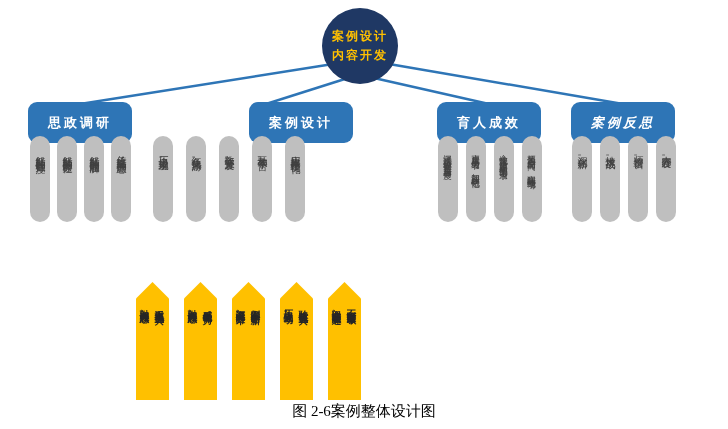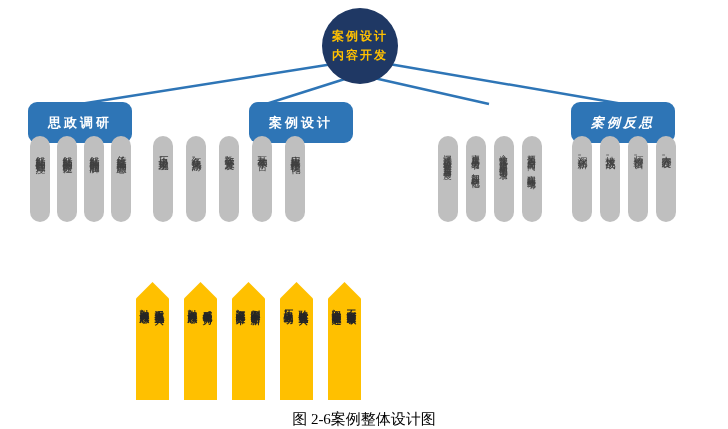--- a/index.html
+++ b/index.html
@@ -47,21 +47,21 @@
     display:flex; justify-content:center; box-sizing:border-box; padding-top:20px;
   }
   .arrow-label {
     writing-mode:vertical-rl; text-orientation:upright; white-space:pre-line;
     font-size:9.5px; font-weight:bold; color:var(--arrow_text,#262626);
     line-height:15px; letter-spacing:1px;
   }
 
   .caption {
     position:absolute; left:0; right:0; top:402px; text-align:center;
-    font-size:15px; color:#000000; font-family:"Liberation Serif", serif;margin-top:8px;
+    font-size:15px; color:#000000; font-family:"Liberation Serif", serif;
   }
 </style>
 </head>
 <body>
 
 <div class="canvas">
 
   <svg class="connectors" width="728" height="429" viewBox="0 0 728 429">
     <line class="cline" x1="333" y1="64" x2="80" y2="104"></line>
     <line class="cline" x1="348" y1="78" x2="266" y2="104"></line>
@@ -69,20 +69,21 @@
     <line class="cline" x1="389" y1="64" x2="623" y2="104"></line>
   </svg>
 
   <div class="root-circle">
     <div>案例设计</div>
     <div>内容开发</div>
   </div>
 
   <div class="header h1">思政调研</div>
   <div class="header h2">案例设计</div>
+  <div class="header h3">育人成效</div>
   <div class="header h4">案例反思</div>
 
   <div class="bars g1">
     <div class="bar">红船精神的认知程度。</div>
     <div class="bar">红船精神的了解途径。</div>
     <div class="bar">红船精神的内涵理解。</div>
     <div class="bar">传承红船精神的意愿。</div>
   </div>
 
   <div class="bars g2">

